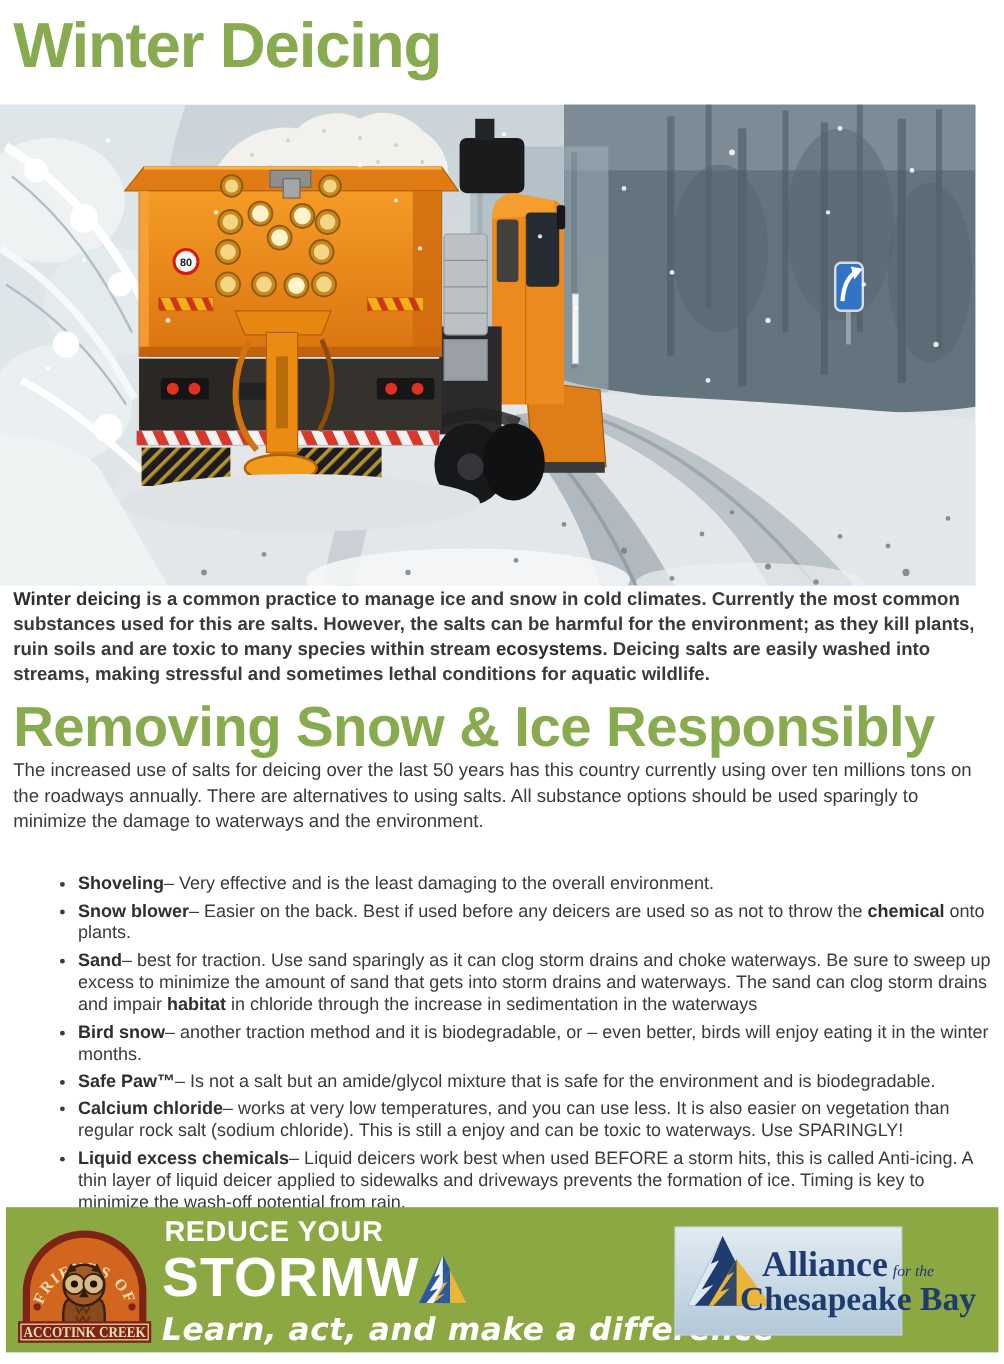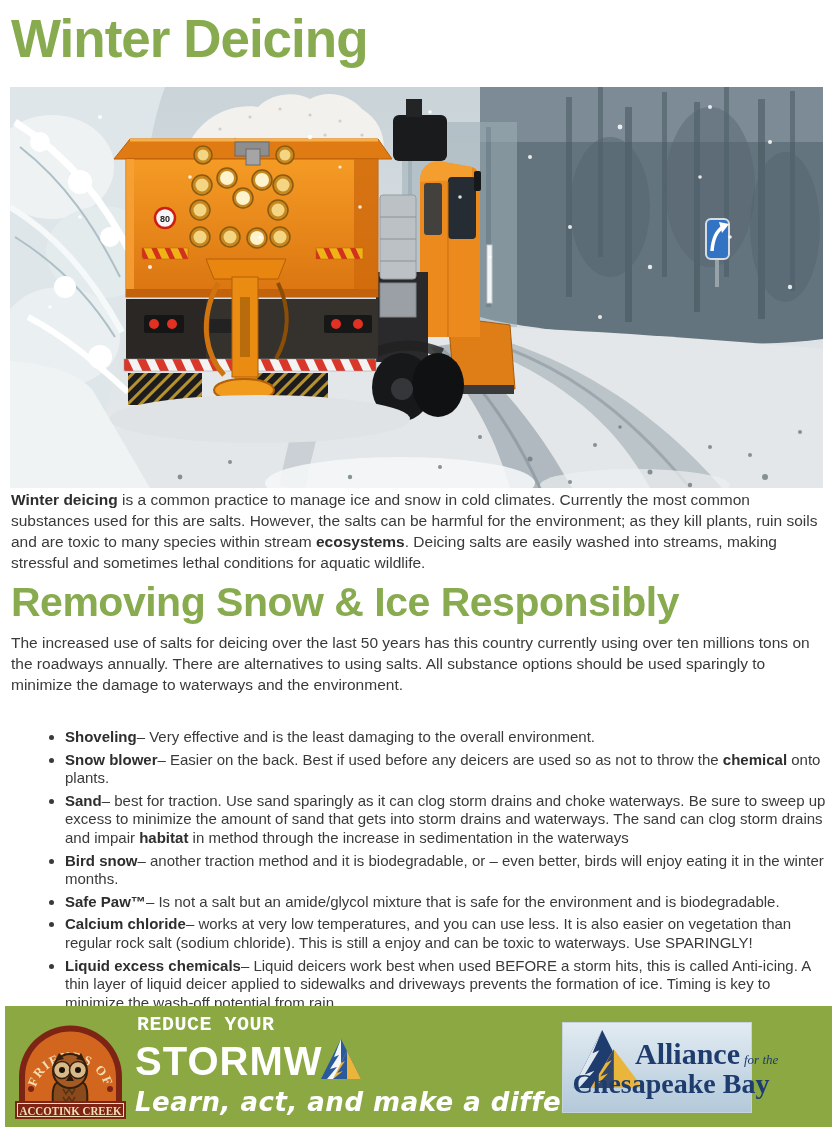--- a/index.html
+++ b/index.html
@@ -1,49 +1,49 @@
 <!DOCTYPE html>
 <html><head>
 <meta charset="utf-8">
 <style>
   html,body{margin:0;padding:0;background:#fff;}
   .page{position:relative;width:837px;height:1137px;background:#fff;overflow:hidden;
         font-family:"Liberation Sans",sans-serif;color:#3a3a3a;border-radius:19px;}
   .h1{position:absolute;left:11px;top:10px;font-size:53px;font-weight:bold;color:#87ab4e;
       letter-spacing:-1px;line-height:1.1;}
-  .photo{position:absolute;left:10px;top:87px;width:667px;height:401px;}
+  .photo{position:absolute;left:0;top:87px;width:667px;height:401px;}
   .photo svg{display:block;width:813px;height:401px;}
   .body-text{font-size:15.5px;line-height:21px;color:#3a3a3a;}
-  .intro{position:absolute;left:11px;top:489px;width:817px;}
-  .h2{position:absolute;left:11px;top:580px;font-size:41px;font-weight:bold;color:#87ab4e;
+  .intro{position:absolute;left:11px;top:489px;width:817px;font-weight:bold;}
+  .h2{position:absolute;left:11px;top:580px;font-size:47px;font-weight:bold;color:#87ab4e;
       letter-spacing:-0.5px;line-height:1.1;}
   .sec2{position:absolute;left:11px;top:632px;width:817px;}
   .list-wrap{position:absolute;left:11px;top:728px;width:816px;}
   .list-wrap ul{margin:0;padding-left:54px;font-size:15px;line-height:18.6px;}
   .list-wrap li{margin-bottom:4px;}
   b{color:#2e2e2e;}
   
   .banner{position:absolute;left:5px;top:1006px;width:827px;height:121px;background:#8ba843;}
   .fac-logo{position:absolute;left:8px;top:7px;width:115px;height:108px;}
   .campaign{position:absolute;left:130px;top:8px;color:#fff;}
-  .reduce{font-size:20px;font-weight:bold;letter-spacing:0.5px;line-height:1.1;margin-left:2px;font-family:Liberation Mono, monospace;}
-  .stormwater{display:flex;align-items:flex-end;font-size:40px;font-weight:bold;
+  .reduce{font-size:24px;font-weight:bold;letter-spacing:0.5px;line-height:1.1;margin-left:2px;}
+  .stormwater{display:flex;align-items:flex-end;font-size:46px;font-weight:bold;
               letter-spacing:1px;line-height:0.95;margin-top:3px;}
   .stormwater svg{width:40px;height:40px;margin:0 -1px 1px -1px;}
   .tagline{font-size:26px;font-weight:bold;font-style:italic;margin-top:7px;
            font-family:"DejaVu Sans",sans-serif;letter-spacing:0.5px;}
   .alliance{position:absolute;left:558px;top:17px;width:188px;height:89px;
             background:linear-gradient(#e2ebf2,#b3c9da);box-shadow:0 0 0 1px #c6d2dc;}
   .alliance .mt{position:absolute;left:6px;top:5px;width:78px;height:62px;}
   .al-row{position:absolute;left:72px;top:14px;white-space:nowrap;color:#1e3c6e;
           font-family:"Liberation Serif",serif;}
   .al-name{font-size:30px;font-weight:bold;}
   .al-for{font-size:13px;font-style:italic;margin-left:4px;}
   .al-bay{position:absolute;left:0;top:45px;width:216px;text-align:center;color:#1e3c6e;
-          font-family:"Liberation Serif",serif;font-size:28px;font-weight:bold;}
+          font-family:"Liberation Serif",serif;font-size:28px;font-weight:bold;padding-left:44px;}
 </style>
 </head>
 <body>
 
 <div class="page">
 
   <div class="h1">Winter Deicing</div>
 
   <div class="photo">
     <svg viewBox="0 0 813 401">
@@ -297,21 +297,21 @@
   <div class="intro body-text"><b>Winter deicing</b><span> is a common practice to manage ice and snow in cold climates. Currently the most common substances used for this are salts. However, the salts can be harmful for the environment; as they kill plants, ruin soils and are toxic to many species within stream </span><b>ecosystems</b><span>. Deicing salts are easily washed into streams, making stressful and sometimes lethal conditions for aquatic wildlife.</span></div>
 
   <div class="h2">Removing Snow &amp; Ice Responsibly</div>
 
   <div class="sec2 body-text">The increased use of salts for deicing over the last 50 years has this country currently using over ten millions tons on the roadways annually.  There are alternatives to using salts.  All substance options should be used sparingly to minimize the damage to waterways and the environment.</div>
 
   <div class="list-wrap">
     <ul>
       <li><b>Shoveling</b><span>– Very effective and is the least damaging to the overall environment.</span></li>
       <li><b>Snow blower</b><span>– Easier on the back. Best if used before any deicers are used so as not to throw the </span><b>chemical</b><span> onto plants.</span></li>
-      <li><b>Sand</b><span>– best for traction. Use sand sparingly as it can clog storm drains and choke waterways. Be sure to sweep up excess to minimize the amount of sand that gets into storm drains and waterways. The sand can clog storm drains and impair </span><b>habitat</b><span> in method through the increase in sedimentation in the waterways</span></li>
+      <li><b>Sand</b><span>– best for traction. Use sand sparingly as it can clog storm drains and choke waterways. Be sure to sweep up excess to minimize the amount of sand that gets into storm drains and waterways. The sand can clog storm drains and impair </span><b>habitat</b><span> in chloride through the increase in sedimentation in the waterways</span></li>
       <li><b>Bird snow</b><span>– another traction method and it is biodegradable, or – even better, birds will enjoy eating it in the winter months.</span></li>
       <li><b>Safe Paw™</b><span>– Is not a salt but an amide/glycol mixture that is safe for the environment and is biodegradable.</span></li>
       <li><b>Calcium chloride</b><span>– works at very low temperatures, and you can use less. It is also easier on vegetation than regular rock salt (sodium chloride).  This is still a enjoy and can be toxic to waterways. Use SPARINGLY!</span></li>
       <li><b>Liquid excess chemicals</b><span>– Liquid deicers work best when used BEFORE a storm hits, this is called Anti-icing.  A thin layer of liquid deicer applied to sidewalks and driveways prevents the formation of ice.  Timing is key to minimize the wash-off potential from rain.</span></li>
     </ul>
   </div>
 
   <div class="banner">
 
     <svg class="fac-logo" viewBox="0 0 115 108">

